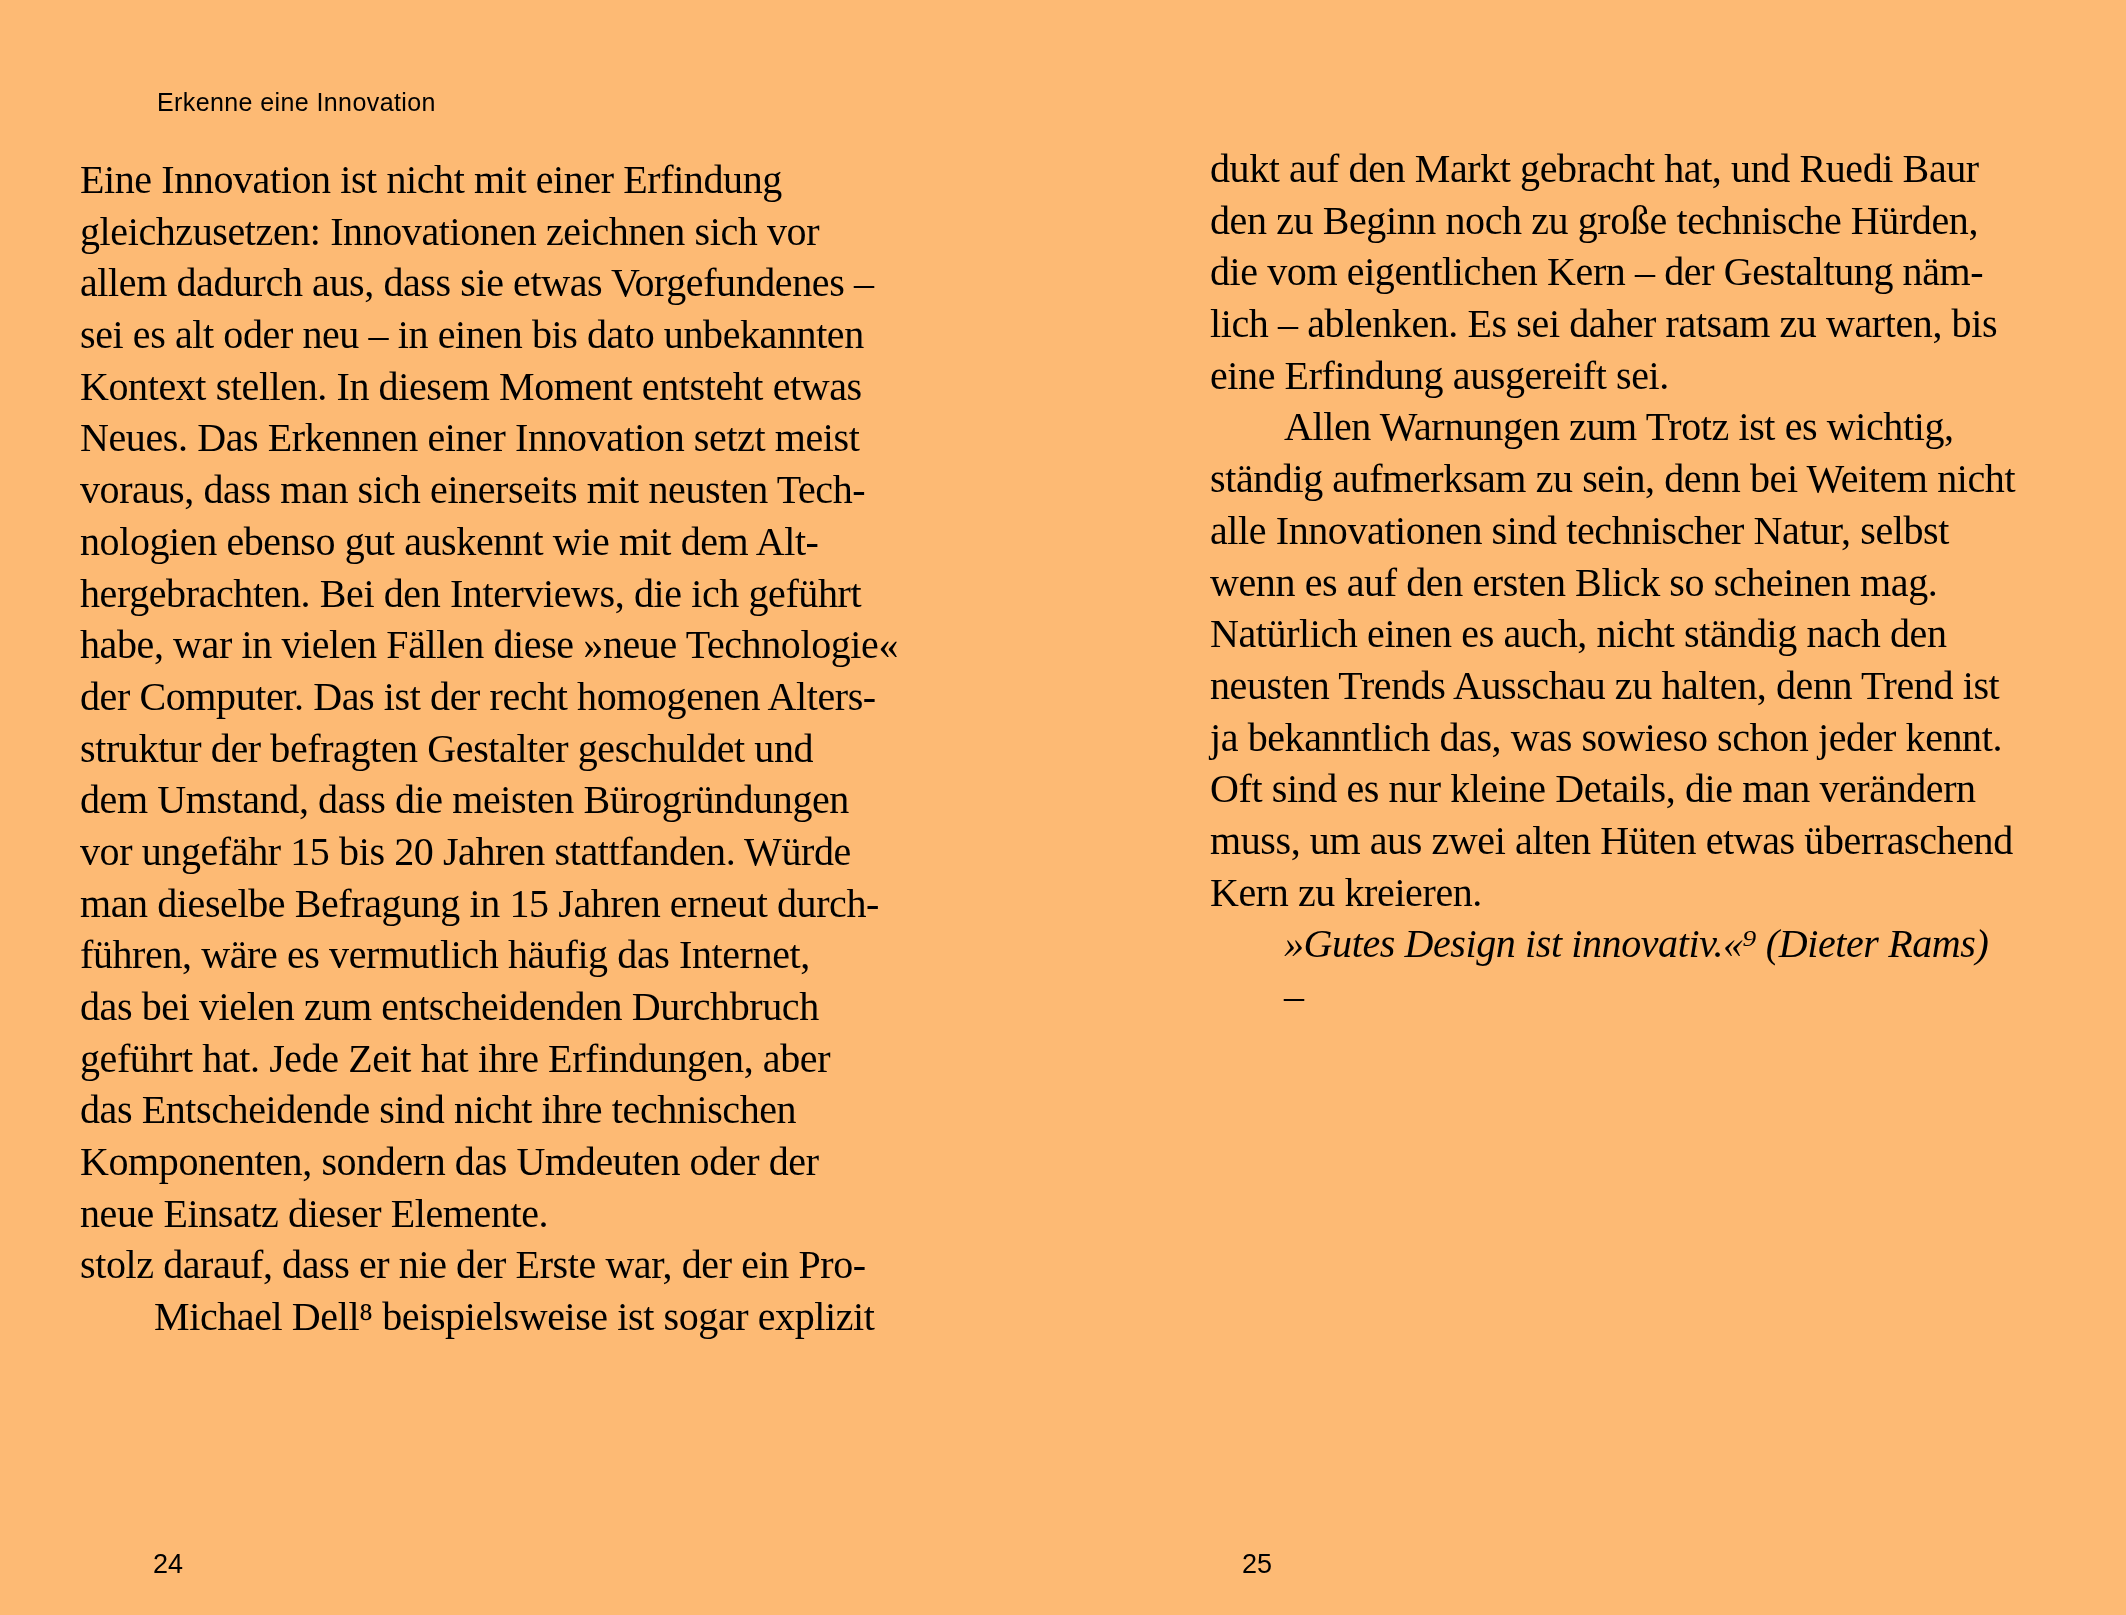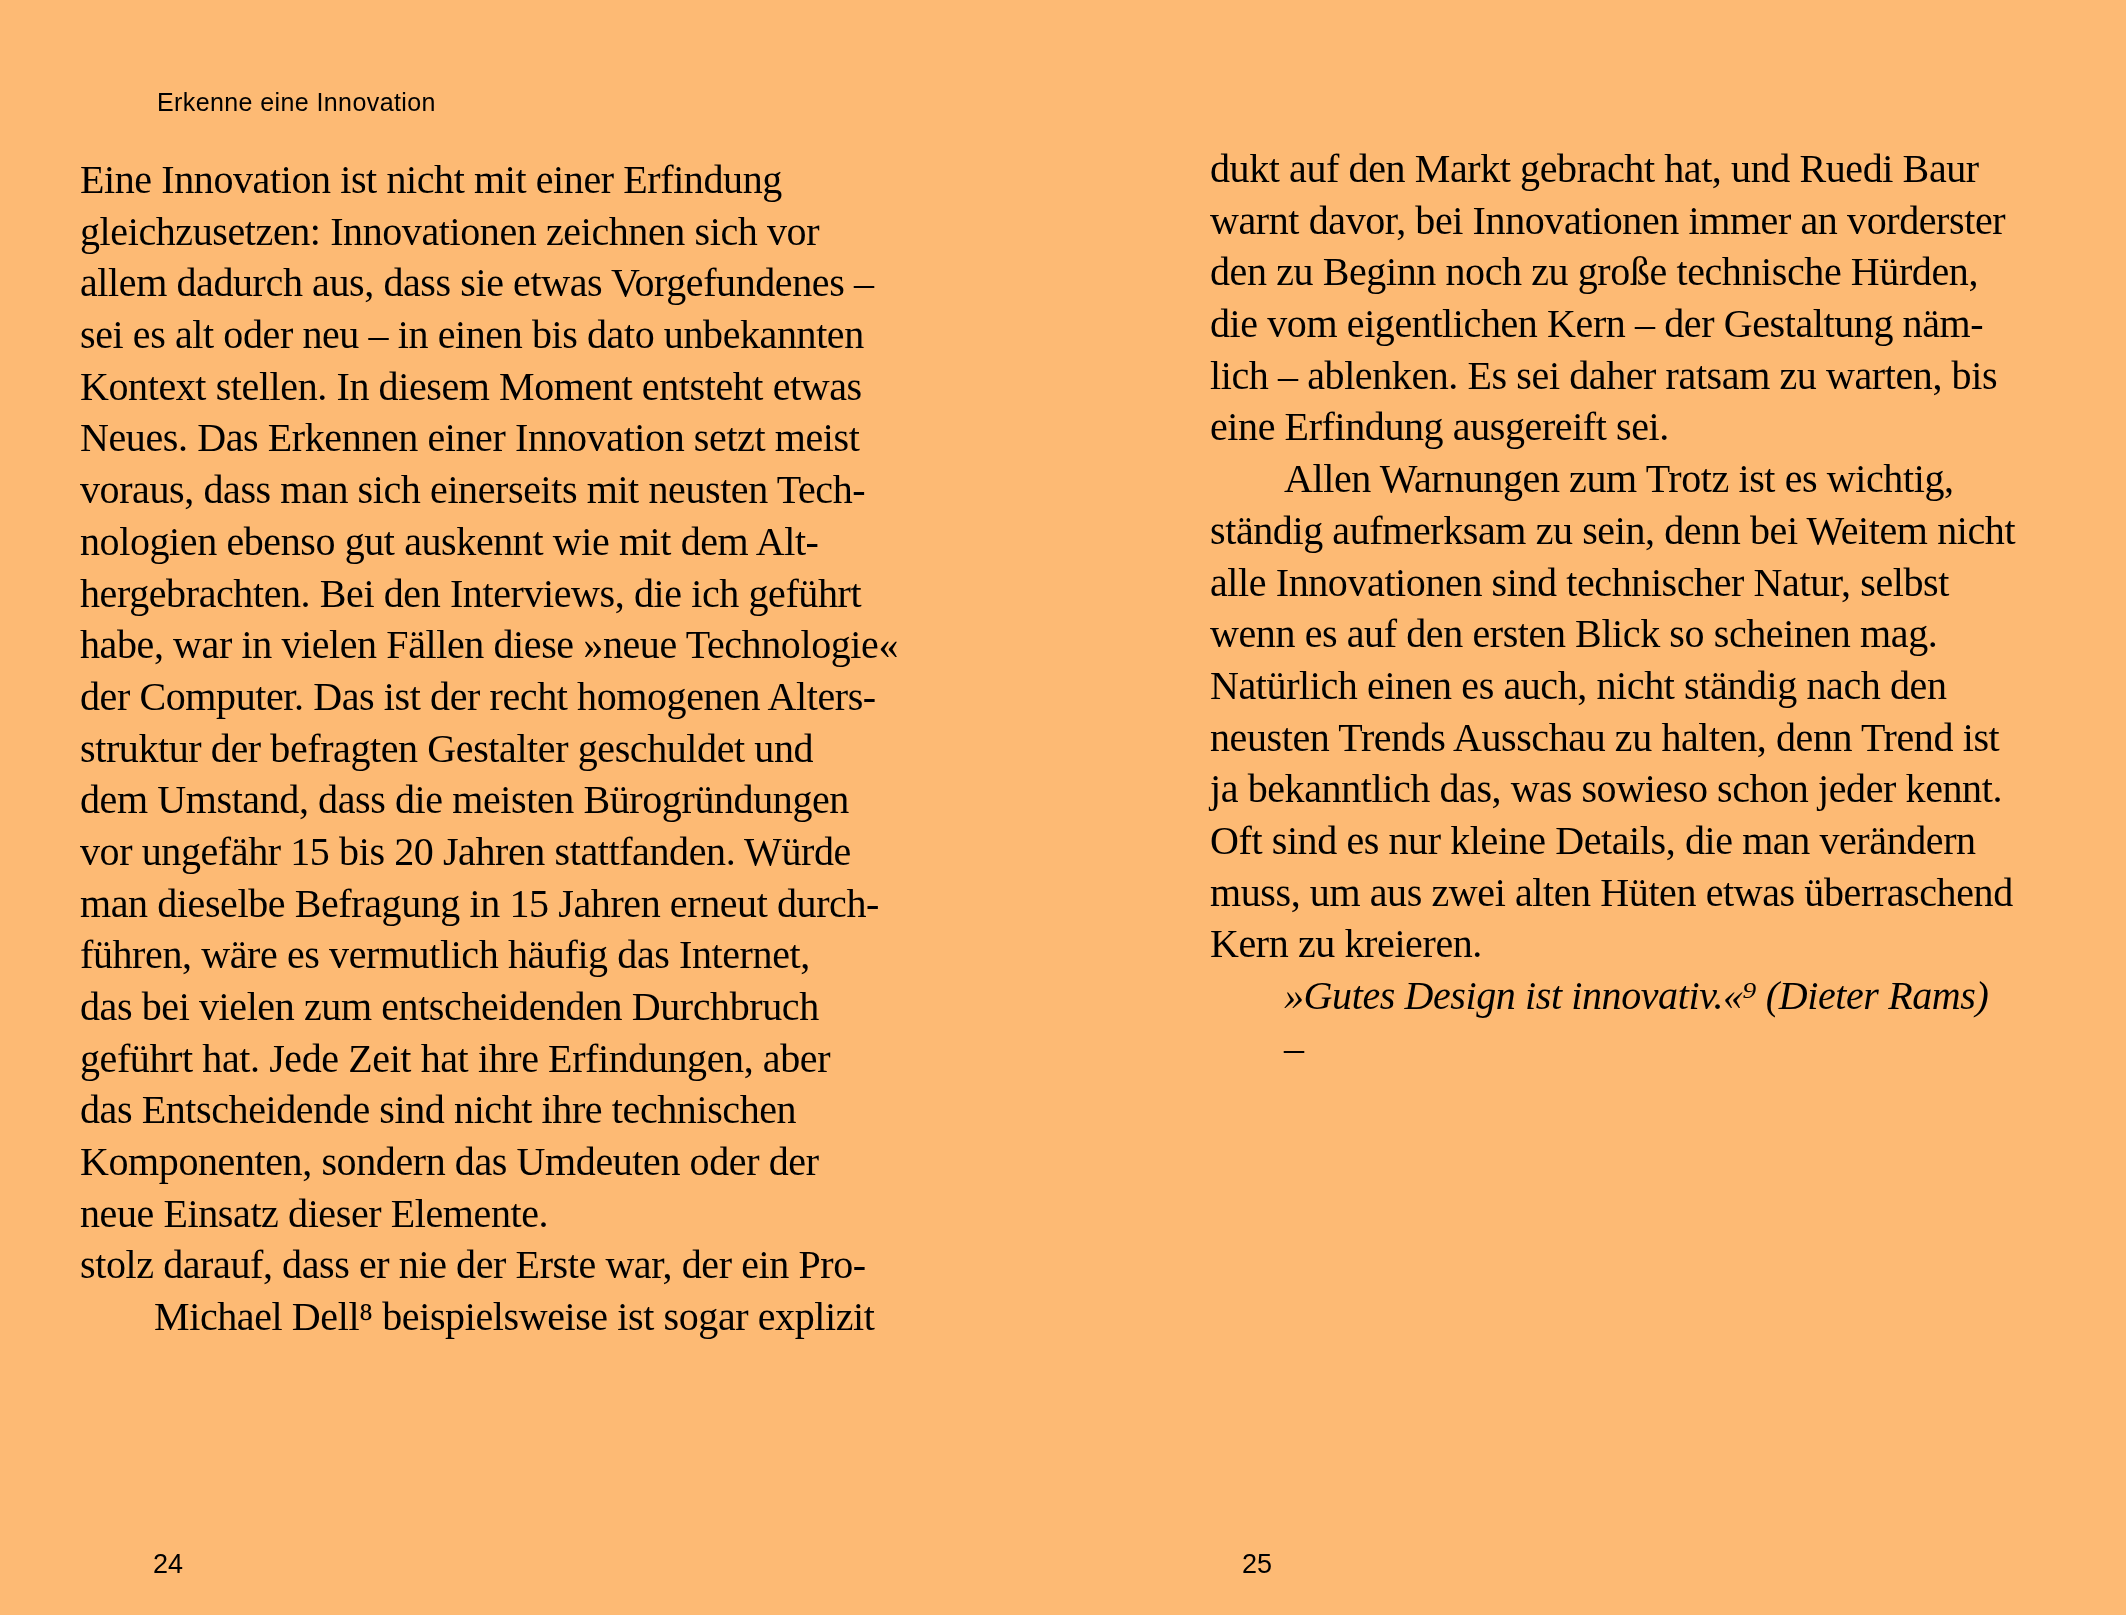--- a/index.html
+++ b/index.html
@@ -79,21 +79,20 @@
     <div class="line">geführt hat. Jede Zeit hat ihre Erfindungen, aber</div>
     <div class="line">das Entscheidende sind nicht ihre technischen</div>
     <div class="line">Komponenten, sondern das Umdeuten oder der</div>
     <div class="line">neue Einsatz dieser Elemente.</div>
     <div class="line">stolz darauf, dass er nie der Erste war, der ein Pro-</div>
     <div class="line indent">Michael Dell⁸ beispielsweise ist sogar explizit</div>
   </div>
 
   <div class="column right">
     <div class="line">dukt auf den Markt gebracht hat, und Ruedi Baur</div>
-    <div class="line">warnt davor, bei Innovationen immer an vorderster</div>
     <div class="line">den zu Beginn noch zu große technische Hürden,</div>
     <div class="line">die vom eigentlichen Kern – der Gestaltung näm-</div>
     <div class="line">lich – ablenken. Es sei daher ratsam zu warten, bis</div>
     <div class="line">eine Erfindung ausgereift sei.</div>
     <div class="line indent">Allen Warnungen zum Trotz ist es wichtig,</div>
     <div class="line">ständig aufmerksam zu sein, denn bei Weitem nicht</div>
     <div class="line">alle Innovationen sind technischer Natur, selbst</div>
     <div class="line">wenn es auf den ersten Blick so scheinen mag.</div>
     <div class="line">Natürlich einen es auch, nicht ständig nach den</div>
     <div class="line">neusten Trends Ausschau zu halten, denn Trend ist</div>

